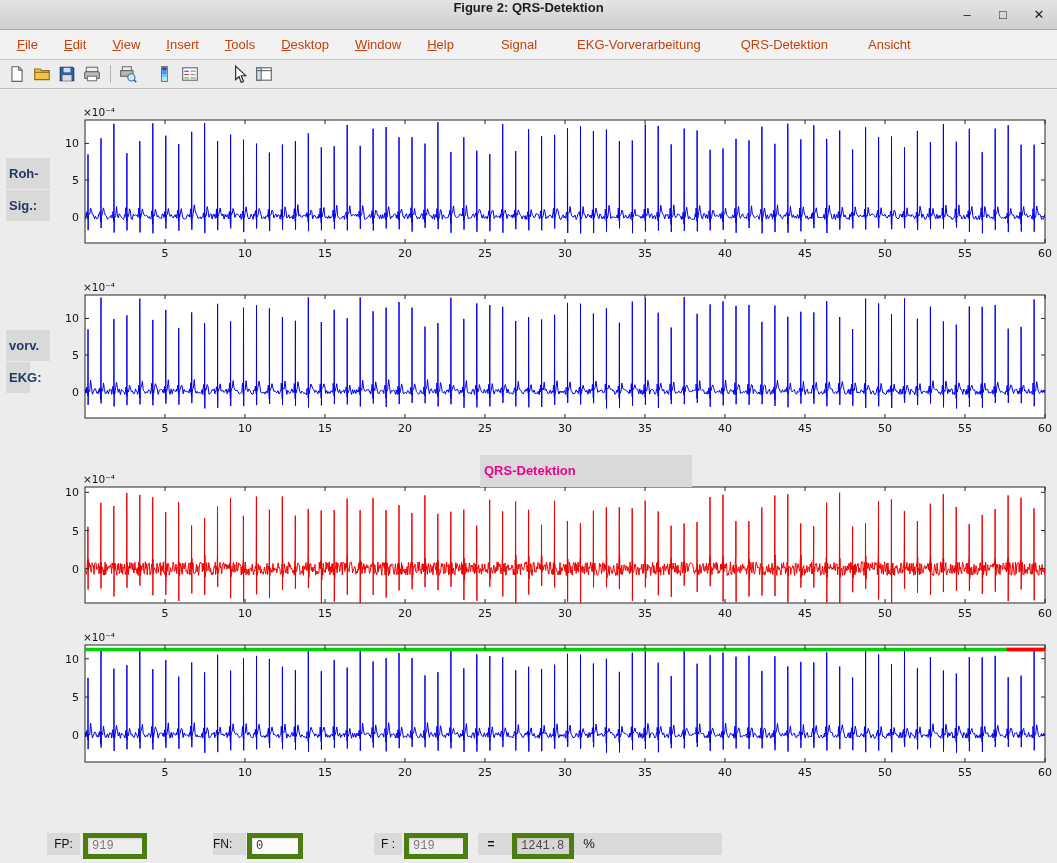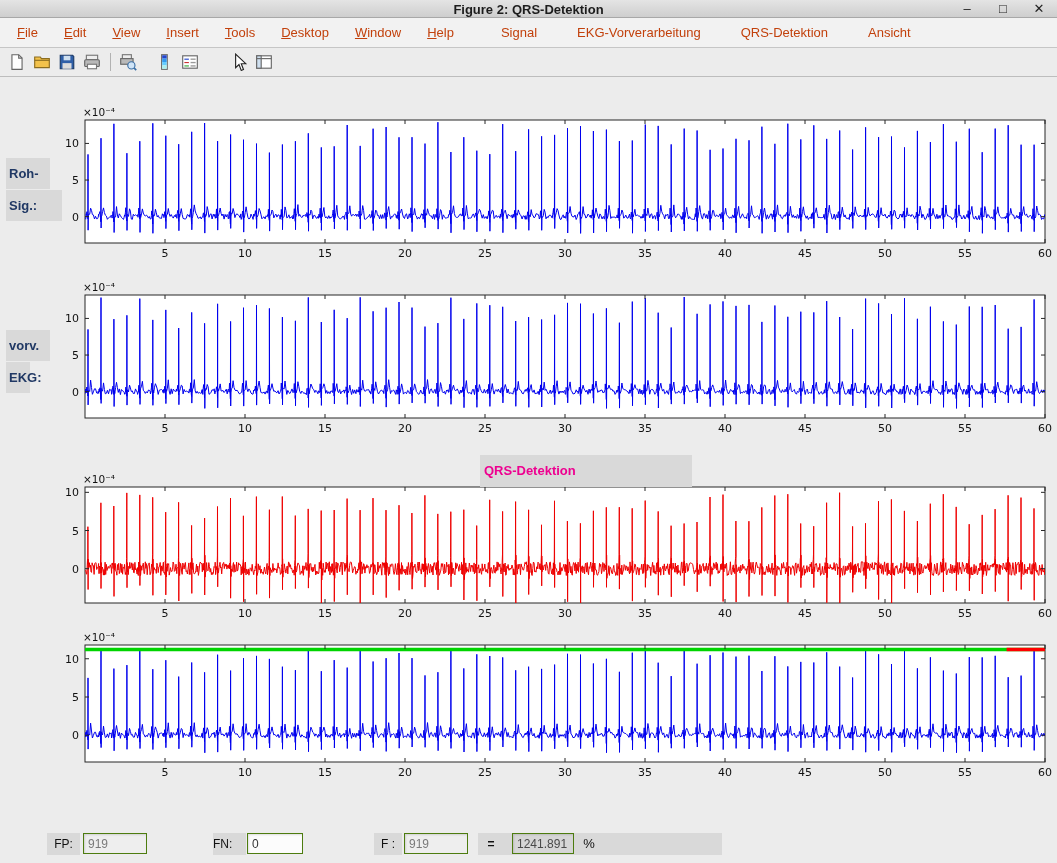--- a/index.html
+++ b/index.html
@@ -1,36 +1,36 @@
 <!DOCTYPE html>
 <html><head>
 <meta charset="utf-8">
 <style>
   *{box-sizing:border-box;margin:0;padding:0}
   html,body{width:1057px;height:863px;overflow:hidden;background:#ececec;font-family:"Liberation Sans",sans-serif}
-  #titlebar{height:18px;background:linear-gradient(#e4e4e4,#cecece);border-bottom:1px solid #a8a8a8;position:relative;display:flex;align-items:flex-end;justify-content:center}
+  #titlebar{height:30px;background:linear-gradient(#e4e4e4,#cecece);border-bottom:1px solid #a8a8a8;position:relative;display:flex;align-items:flex-start;justify-content:center}
   #title{font-size:13px;font-weight:bold;color:#1c1c1c}
   #winbtns{position:absolute;right:8px;top:0;height:100%;display:flex;align-items:center;gap:16px}
   .winbtn{width:20px;height:20px;display:flex;align-items:center;justify-content:center;font-size:13px;color:#222;cursor:default}
   #menubar{height:30px;background:#f2f2f2;border-bottom:1px solid #c6c6c6;display:flex;align-items:center;font-size:13px;color:#c2410c;padding-left:4px}
   .menu-item{padding:5px 13px;cursor:default;white-space:nowrap}
   .menu-item.wide{padding:5px 20px}
   .menu-item.first-custom{margin-left:14px}
   .menu-item .acc{text-decoration:underline}
   #toolbar{height:29px;background:#ececec;border-bottom:1px solid #bdbdbd;display:flex;align-items:center;padding-left:5px}
   .tb-btn{width:24px;height:24px;display:flex;align-items:center;justify-content:center;margin-right:1px}
   .tb-sep{width:1px;height:18px;background:#b2b2b2;margin:0 5px}
   .tb-gap{width:12px}
   #figure{position:absolute;left:0;top:89px;width:1057px;height:774px;background:#ececec}
   #plots{position:absolute;left:0;top:0;width:1057px;height:774px;font-family:"DejaVu Sans",sans-serif}
   .patch{position:absolute;background:#d9d9d9}
   .side-label{font-size:13px;font-weight:bold;color:#203864;display:flex;align-items:center;padding-left:3px}
   #qrs-title{font-size:13px;font-weight:bold;color:#ee0090;padding:8px 0 0 4px}
   .f-label{position:absolute;font-size:12px;color:#111;line-height:22px;text-align:center}
-  .f-input{position:absolute;height:21px;font-size:12px;font-family:Liberation Sans, sans-serif;padding:8px 4px;border:1px solid #4d7c0f;box-shadow:inset 1px 1px 2px rgba(0,0,0,.12);outline:none}
+  .f-input{position:absolute;height:21px;font-size:12px;font-family:Liberation Mono, monospace;padding:8px 4px;border:5px solid #4d7c0f;box-shadow:inset 1px 1px 2px rgba(0,0,0,.12);outline:none}
   #fp-field,#f-field{background:#eeeeee;color:#7a7a7a}
   #fn-field{background:#fcfcfc;color:#333}
   #result-field{background:#d6d6d6;color:#4a4a4a}
 </style>
 </head>
 <body>
 
 <div id="titlebar">
   <div id="title">Figure 2: QRS-Detektion</div>
   <div id="winbtns">
@@ -348,21 +348,21 @@
         <line x1="1045" y1="608" x2="1041" y2="608" stroke="#262626"></line>
         <text x="79" y="612" text-anchor="end" font-size="11" fill="#111">5</text>
         <line x1="85" y1="569.7647058823529" x2="89" y2="569.7647058823529" stroke="#262626"></line>
         <line x1="1045" y1="569.7647058823529" x2="1041" y2="569.7647058823529" stroke="#262626"></line>
         <text x="79" y="573.7647058823529" text-anchor="end" font-size="11" fill="#111">10</text>
         <text x="83" y="552" font-size="10.5" fill="#111">×10⁻⁴</text>
       </g>
     </svg>
 
   <div class="patch side-label" style="left:6px;top:69px;width:44px;height:31px">Roh-</div>
-  <div class="patch side-label" style="left:6px;top:101px;width:56px;height:31px">Sig.:</div>
+  <div class="patch side-label" style="left:6px;top:101px;width:44px;height:31px">Sig.:</div>
   <div class="patch side-label" style="left:6px;top:241px;width:44px;height:31px">vorv.</div>
   <div class="patch side-label" style="left:6px;top:273px;width:24px;height:31px">EKG:</div>
 
   <div class="patch" style="left:480px;top:366px;width:212px;height:32px">
     <div id="qrs-title">QRS-Detektion</div>
   </div>
 
   <div class="patch" style="left:47px;top:744px;width:33px;height:22px"></div>
   <div class="f-label" style="left:47px;top:744px;width:33px">FP:</div>
   <input class="f-input" id="fp-field" style="left: 83px; top: 744px; width: 64px;" value="919">

